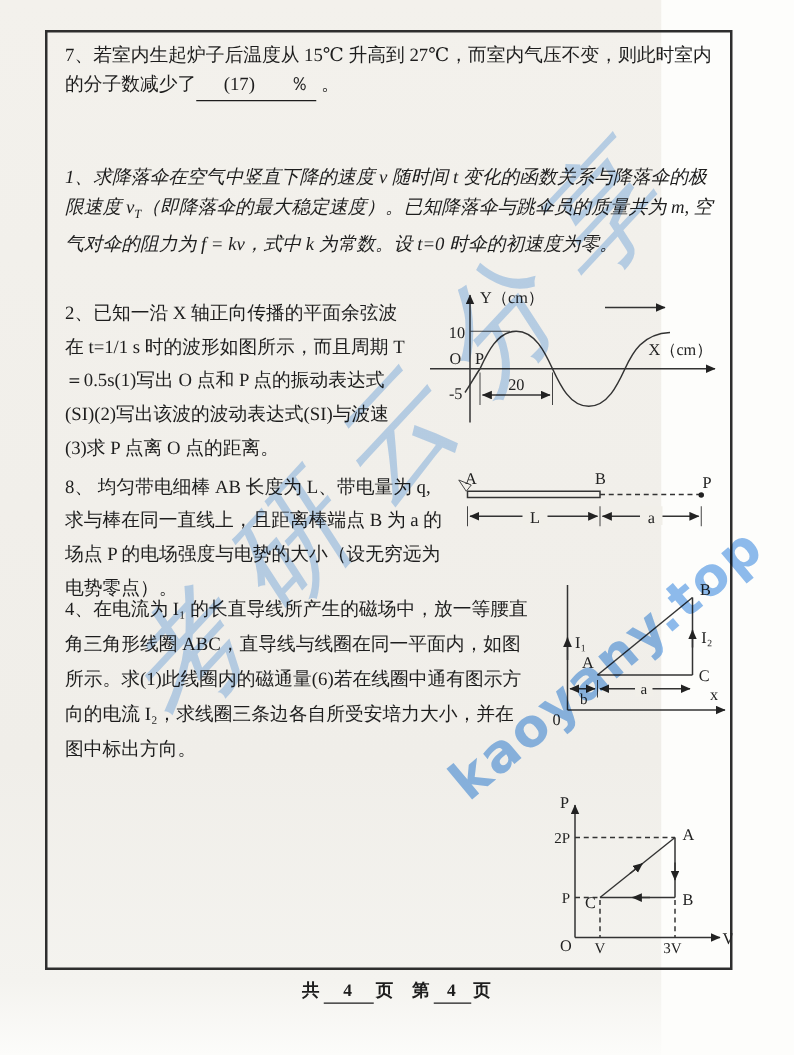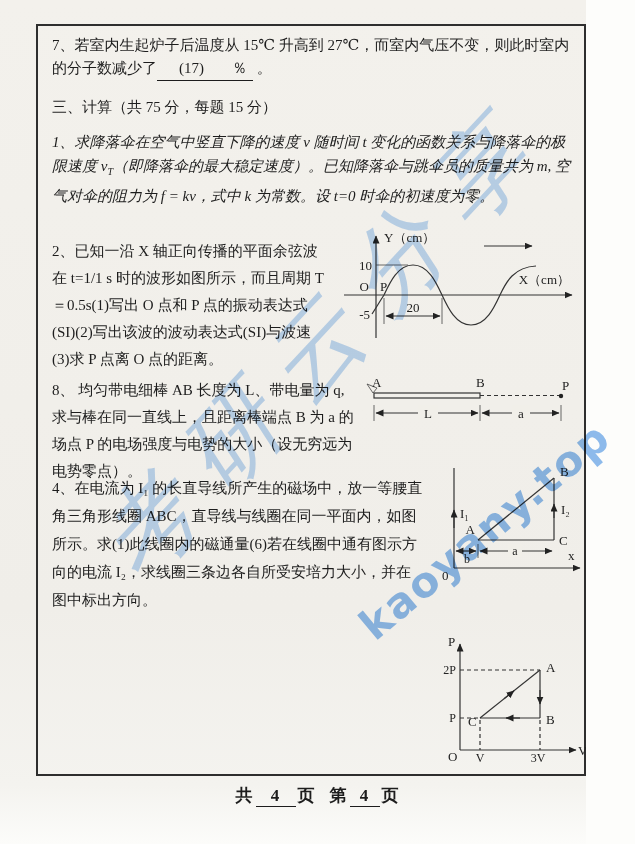--- a/index.html
+++ b/index.html
@@ -3,21 +3,21 @@
 <meta charset="utf-8">
 <style>
   html,body{margin:0;padding:0;}
   body{
     width:635px;height:844px;overflow:hidden;
     background:#fdfdfb;
     font-family:"Liberation Serif","DejaVu Serif","DejaVu Sans",serif;
     color:#1d1d1d;
   }
   .scan{
-    position:relative;width:586px;height:844px;
+    position:relative;width:529px;height:844px;
     background:linear-gradient(180deg,#f3f1ec 0%,#f0eee9 72%,#f4f3ef 93%,#fcfcfa 100%);
   }
   .frame{
     position:absolute;left:36px;top:24px;width:550px;height:752px;
     border:2px solid #2e2e2e;box-sizing:border-box;z-index:1;
   }
   .q,.sec{position:absolute;margin:0;font-size:15px;}
   .blank-wrap{border-bottom:1.4px solid #1d1d1d;display:inline-block;}
   .blank-num{padding:0 18px 0 22px;}
   .pct{padding:0 6px 0 10px;}
@@ -26,21 +26,21 @@
   .qblock p{margin:0;}
   .fig{float:right;}
   .lbl{font-family:"Liberation Serif","DejaVu Sans",serif;font-size:13px;fill:#222;}
   .lbl-sm{font-family:"Liberation Serif","DejaVu Sans",serif;font-size:12px;fill:#222;}
   .stk{stroke:#333;stroke-width:1.2;fill:none;}
   .stk-thin{stroke:#444;stroke-width:0.8;fill:none;}
   .dash{stroke:#333;stroke-width:1.2;fill:none;stroke-dasharray:4 3;}
   .labelbg{fill:#f1efe9;}
   .footer{
     position:absolute;left:0;top:784px;width:635px;text-align:center;
-    font-size:17px;font-weight:bold;letter-spacing:1px;z-index:1;
+    font-size:14px;font-weight:bold;letter-spacing:1px;z-index:1;
   }
   .fu{display:inline-block;text-align:center;border-bottom:1.6px solid #1d1d1d;
       font-weight:bold;margin:0 2px;}
   .fu1{min-width:40px;} .fu2{min-width:30px;}
   .fgap{display:inline-block;width:14px;}
   .wm{position:absolute;z-index:5;pointer-events:none;white-space:nowrap;
       mix-blend-mode:multiply;transform-origin:0 0;}
   .wm-cjk{
     left:70px;top:520px;font-size:95px;letter-spacing:26px;font-style:italic;
     color:rgba(128,180,238,0.50);transform:rotate(-47deg);
@@ -56,21 +56,20 @@
 <body>
 
 <div class="scan">
 
   <div class="frame">
 
     <p class="q" style="left:14px;top:8px;width:522px;line-height:23px;">
       <span>7、若室内生起炉子后温度从 15℃ 升高到 27℃，而室内气压不变，则此时室内的分子数减少了</span><span class="blank-wrap"><span class="blank-num">(17)</span><span class="pct">％</span></span><span> 。</span>
     </p>
 
-    <p class="sec" style="left:14px;top:72px;">三、计算（共 75 分，每题 15 分）</p>
 
     <p class="q" style="left:14px;top:104px;width:524px;line-height:24px;font-style:italic;">
       <span>1、求降落伞在空气中竖直下降的速度 v 随时间 t 变化的函数关系与降落伞的极限速度 v</span><sub>T</sub><span>（即降落伞的最大稳定速度）。已知降落伞与跳伞员的质量共为 m, 空气对伞的阻力为 f = kv，式中 k 为常数。设 t=0 时伞的初速度为零。</span>
     </p>
 
     <div class="qblock" style="top:212px;line-height:27px;">
       <svg class="fig" width="250" height="122" viewBox="0 0 250 122" style="margin:-16px 0 4px 8px;">
         <defs>
           <marker id="mA" markerUnits="userSpaceOnUse" markerWidth="9" markerHeight="8" refX="7.5" refY="3.5" orient="auto-start-reverse">
             <path d="M0,0 L8,3.5 L0,7 Z" fill="#222"></path>

